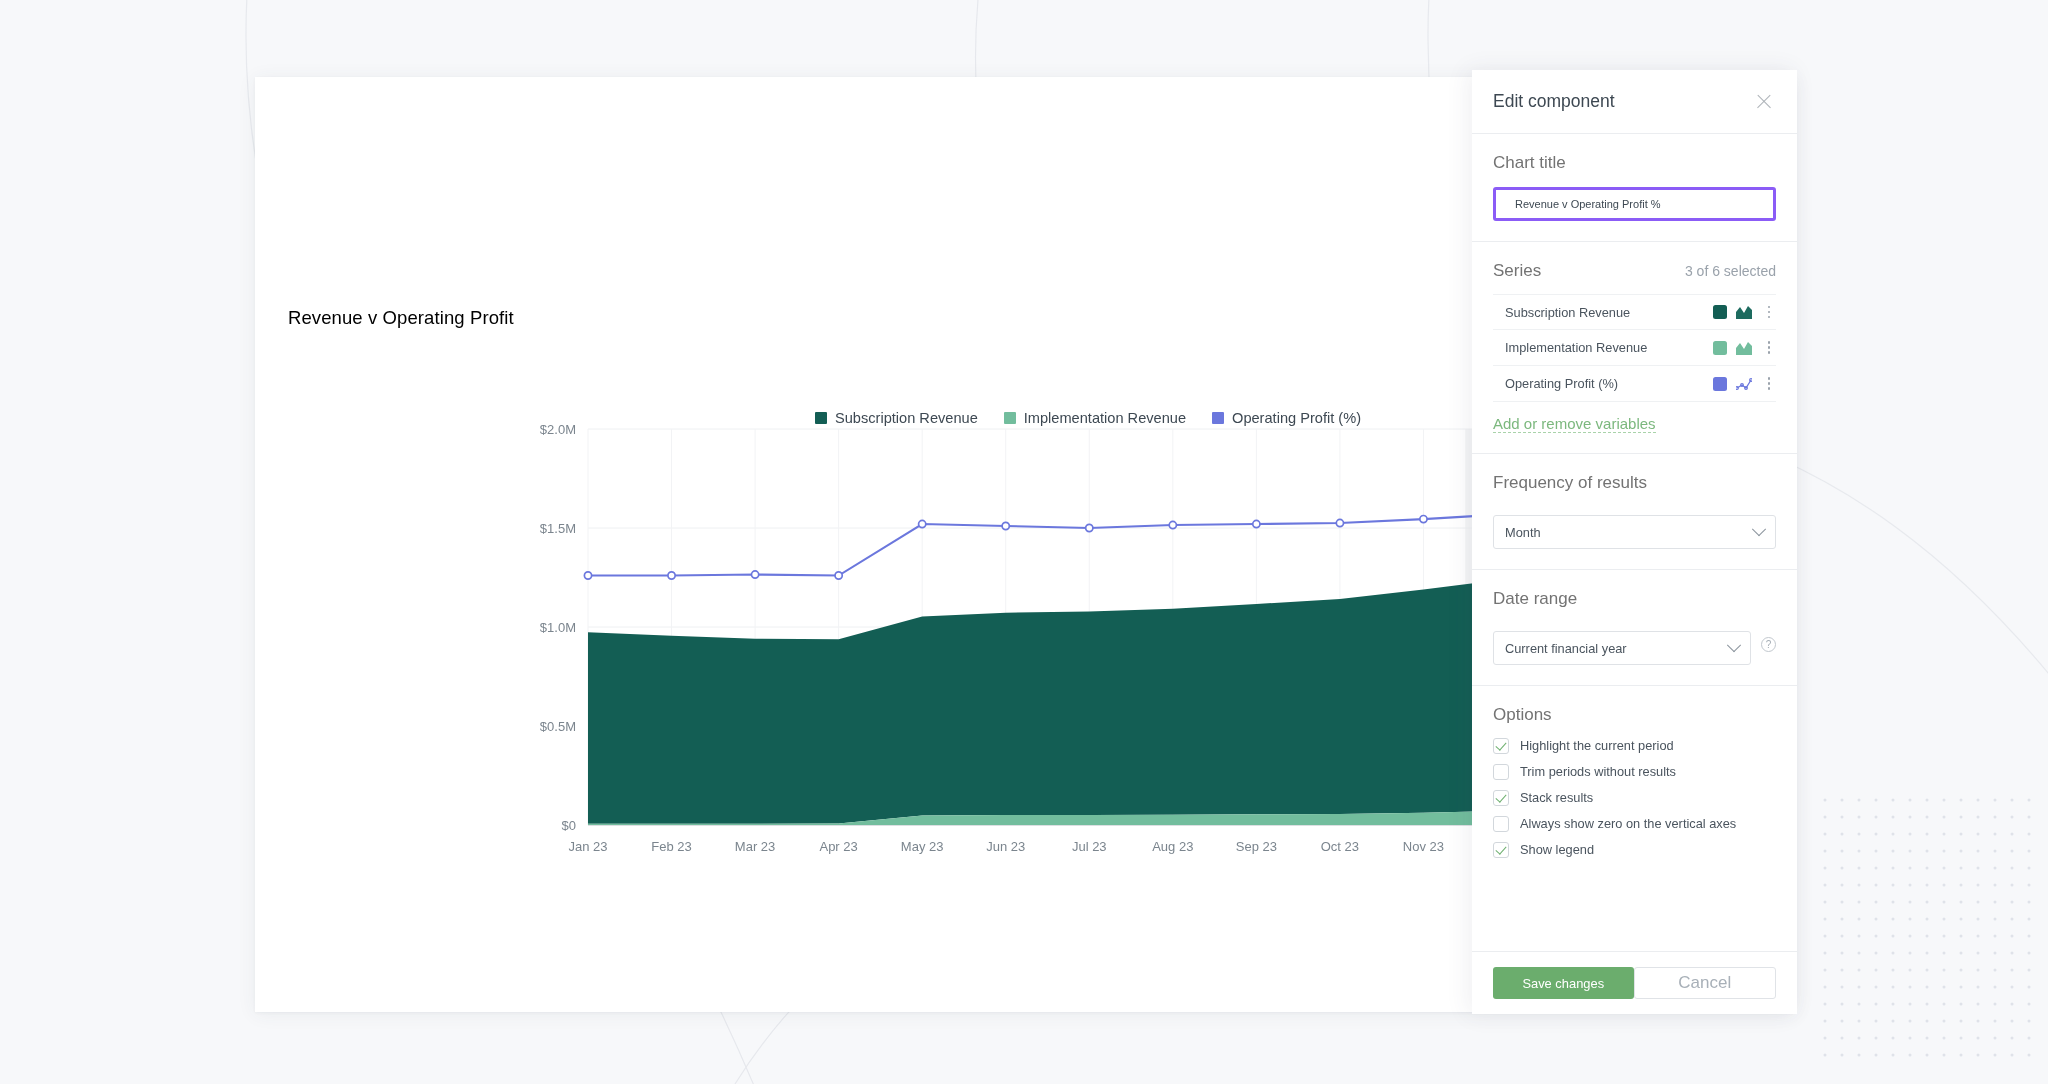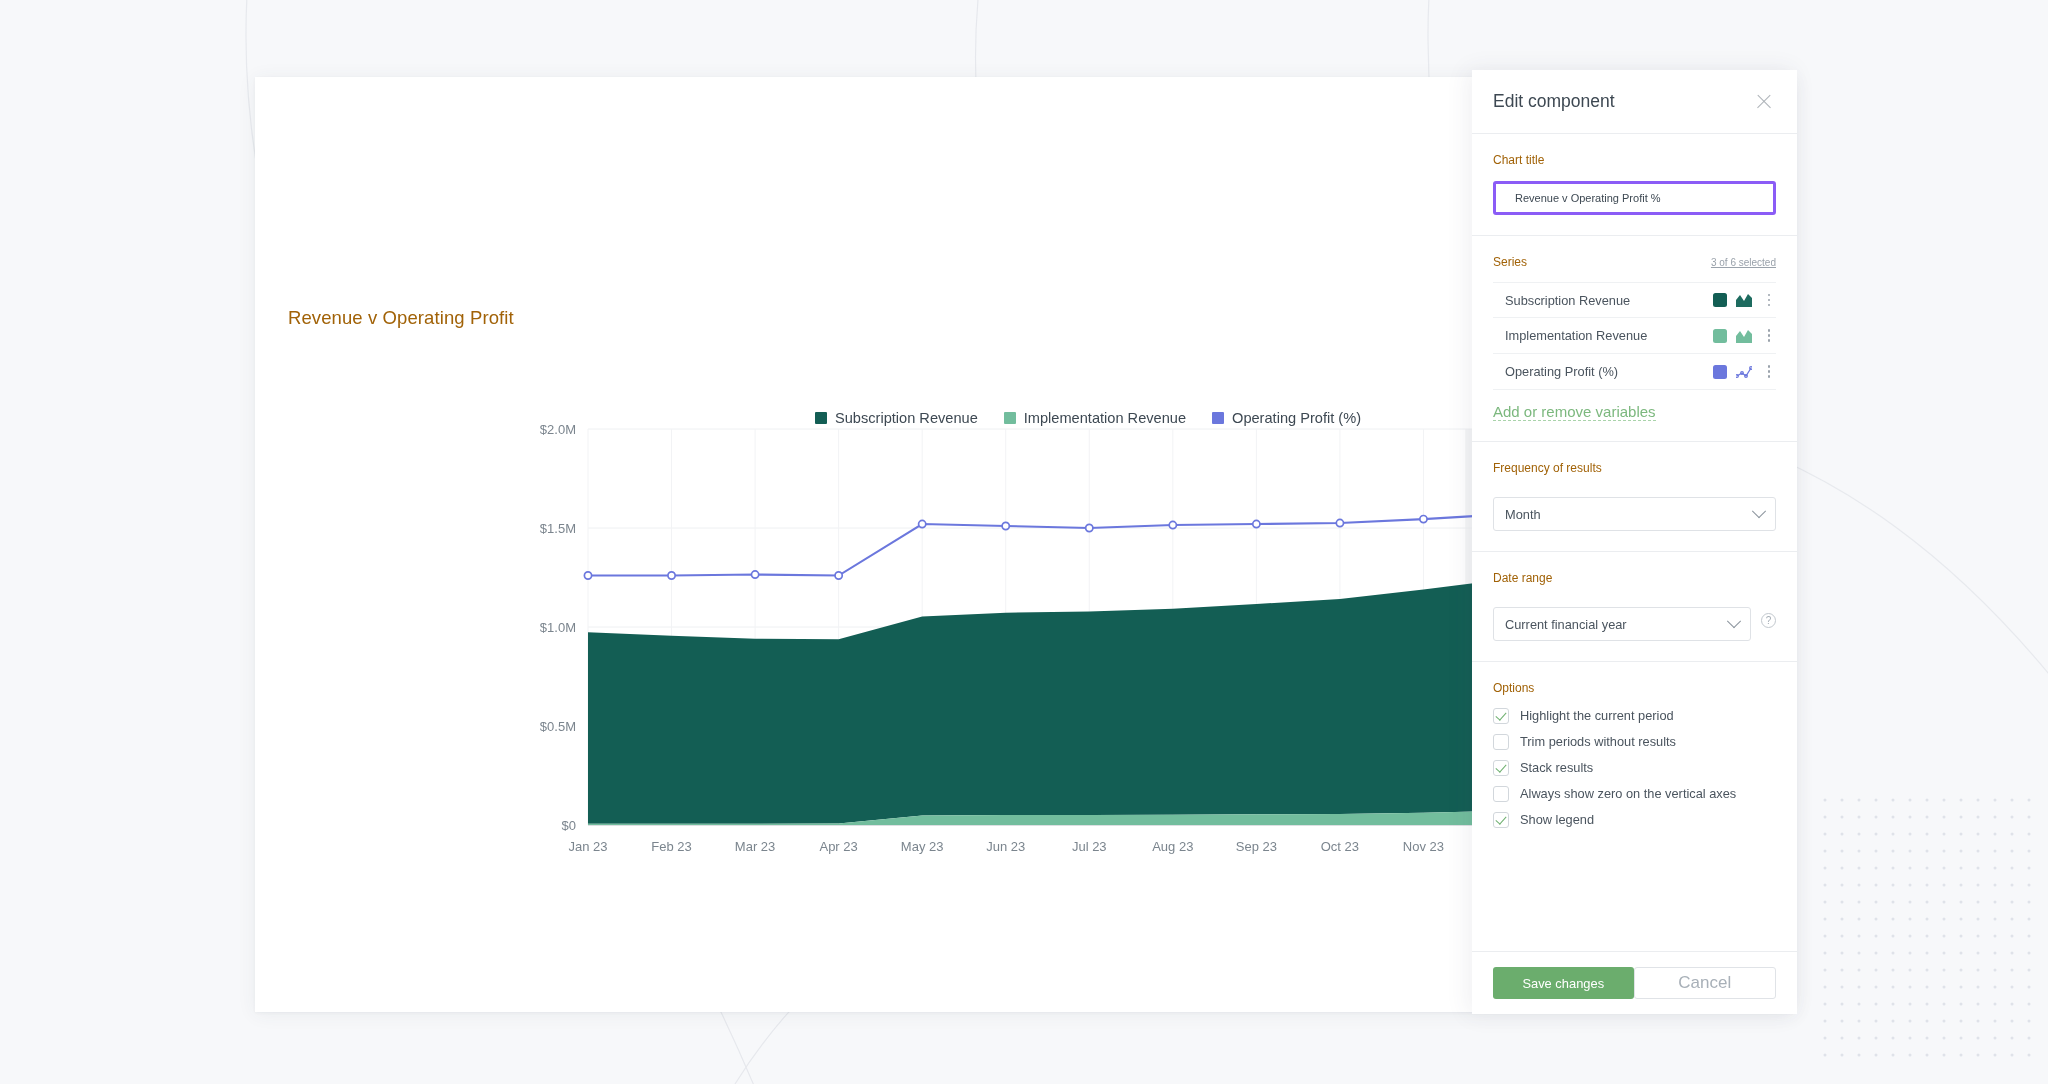--- a/index.html
+++ b/index.html
@@ -17,21 +17,21 @@
 
   
   #chart-card {
     position:absolute; left:255px; top:77px;
     width:1540px; height:935px;
     background:#ffffff;
     box-shadow: 0 2px 18px rgba(60,70,90,.07), 0 1px 3px rgba(60,70,90,.05);
   }
   #chart-title {
     position:absolute; left:33px; top:230px;
-    font-size:18.5px; color:#a16207; letter-spacing:.1px;
+    font-size:18.5px; color:#000000; letter-spacing:.1px;
   }
   #chart-legend {
     position:absolute; left:560px; top:333px;
     display:flex; gap:26px; align-items:center;
     font-size:14.6px; color:#3d4852;
   }
   .legend-item { display:flex; align-items:center; gap:8px; white-space:nowrap; }
   .legend-swatch { width:12px; height:12px; border-radius:1px; display:inline-block; }
 
   #plot-wrap { position:absolute; left:0; top:0; width:1540px; height:935px; }
@@ -57,22 +57,22 @@
   }
   #panel-close:before, #panel-close:after {
     content:""; position:absolute; left:2px; top:10px; width:18px; height:1.4px;
     background:#5b6670;
   }
   #panel-close:before { transform:rotate(45deg); }
   #panel-close:after  { transform:rotate(-45deg); }
 
   .panel-section { padding:19px 21px 20px 21px; border-bottom:1px solid #ebedf0; }
   .section-head { display:flex; align-items:baseline; justify-content:space-between; }
-  .section-title { font-size:12px; color:#a16207; }
-  .section-meta { font-size:10px; color:#9aa2ab;text-decoration:underline; }
+  .section-title { font-size:17px; color:#737373; }
+  .section-meta { font-size:14px; color:#9aa2ab; }
 
   .text-input {
     margin-top:14px; width:100%; height:34px;
     border:3px solid #8b5cf6; border-radius:3px;
     font-size:11px; color:#3d4852;
     padding:0 19px; background:#fff;
     font-family:"Liberation Sans", sans-serif;
   }
 
   

